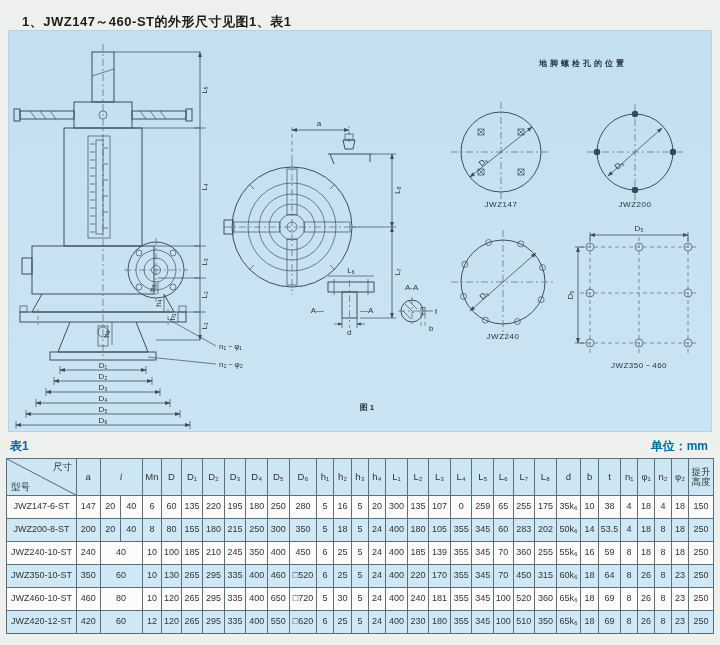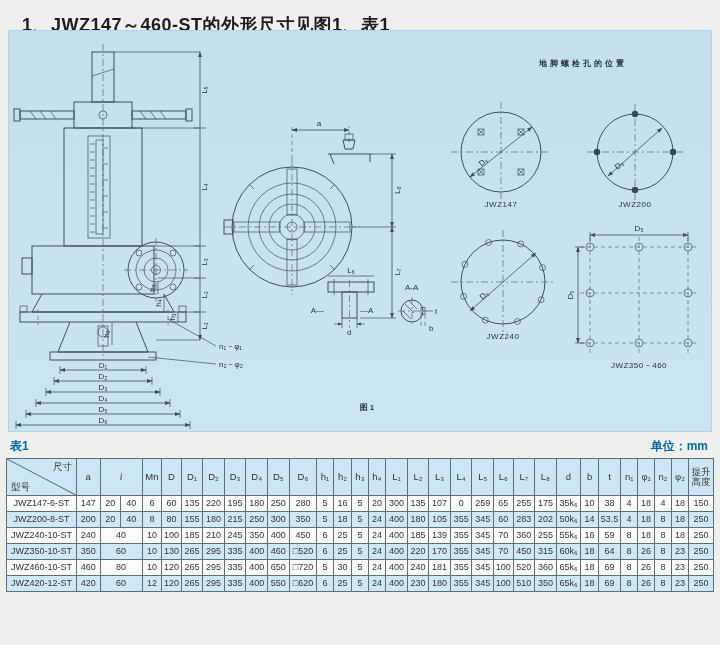--- a/index.html
+++ b/index.html
@@ -4,21 +4,21 @@
 <style>
   html,body{margin:0;padding:0;}
   body{
     width:720px;height:645px;position:relative;overflow:hidden;
     background:#eef0ee;
     font-family:"Liberation Sans", sans-serif;
     color:#222;
   }
   .page-title{
     position:absolute;left:22px;top:13px;
-    font-size:18px;font-weight:bold;color:#1c1c1c;letter-spacing:.5px;
+    font-size:13px;font-weight:bold;color:#1c1c1c;letter-spacing:.5px;
   }
   .panel{
     position:absolute;left:8px;top:30px;width:704px;height:402px;
     background:linear-gradient(180deg,#c3dff0 0%,#c8e2f2 55%,#cbe4f3 100%);
     box-shadow:inset 0 0 0 1px #b6d3e6;
   }
   .tablebar{
     position:absolute;left:10px;top:438px;width:700px;height:18px;
     font-size:12px;color:#0369a1;
   }
@@ -27,21 +27,21 @@
   table.dims{
     position:absolute;left:6px;top:458px;width:708px;
     border-collapse:collapse;table-layout:fixed;
     font-size:9px;color:#333;
   }
   table.dims th,table.dims td{
     border:1px solid #5d6f7b;text-align:center;vertical-align:middle;
     padding:0;overflow:hidden;line-height:1.1;
   }
   table.dims thead th{height:36px;background:#cde6f4;font-weight:normal;font-size:9.5px;text-align:center;}
-  table.dims tbody tr{height:16px;}
+  table.dims tbody tr{height:23px;}
   table.dims tbody tr:nth-child(odd) td{background:#fbfcfa;}
   table.dims tbody tr:nth-child(even) td{background:#cfe8f6;}
   th.corner{position:relative;background:#cde6f4;}
   th.corner .tr{position:absolute;top:3px;right:4px;font-size:9.5px;}
   th.corner .bl{position:absolute;bottom:3px;left:4px;font-size:9.5px;}
   th.corner svg{position:absolute;left:0;top:0;width:100%;height:100%;}
   .it{font-style:italic;font-family:"Liberation Serif", serif;}
   
   svg.fig{display:block;}
   .ln{stroke:#3d4e5e;stroke-width:1;fill:none;}

